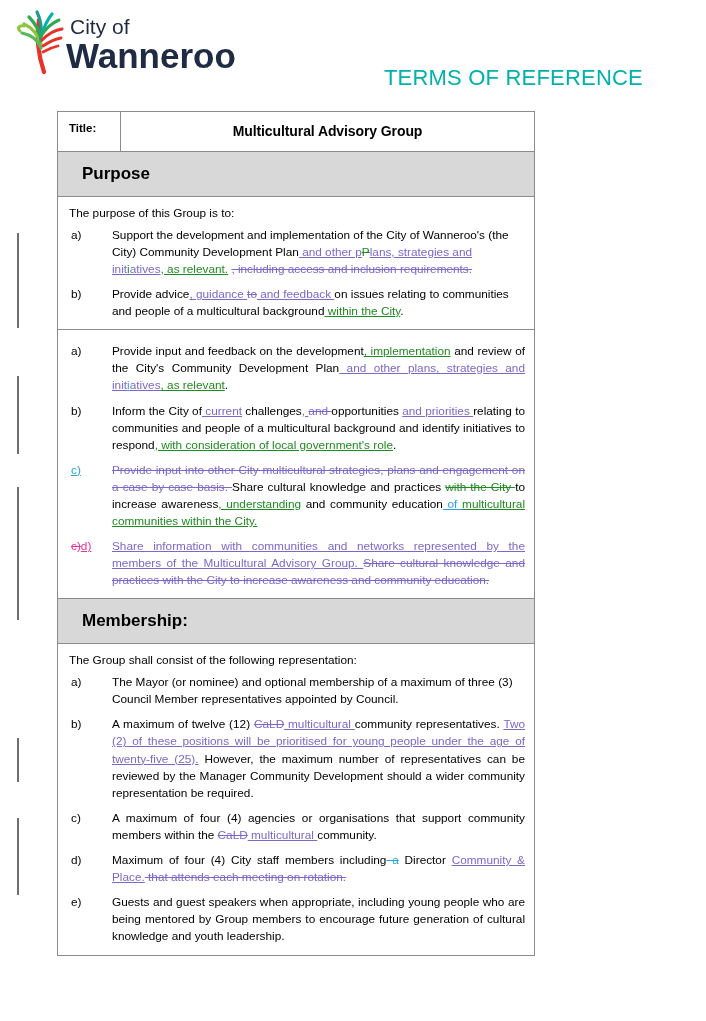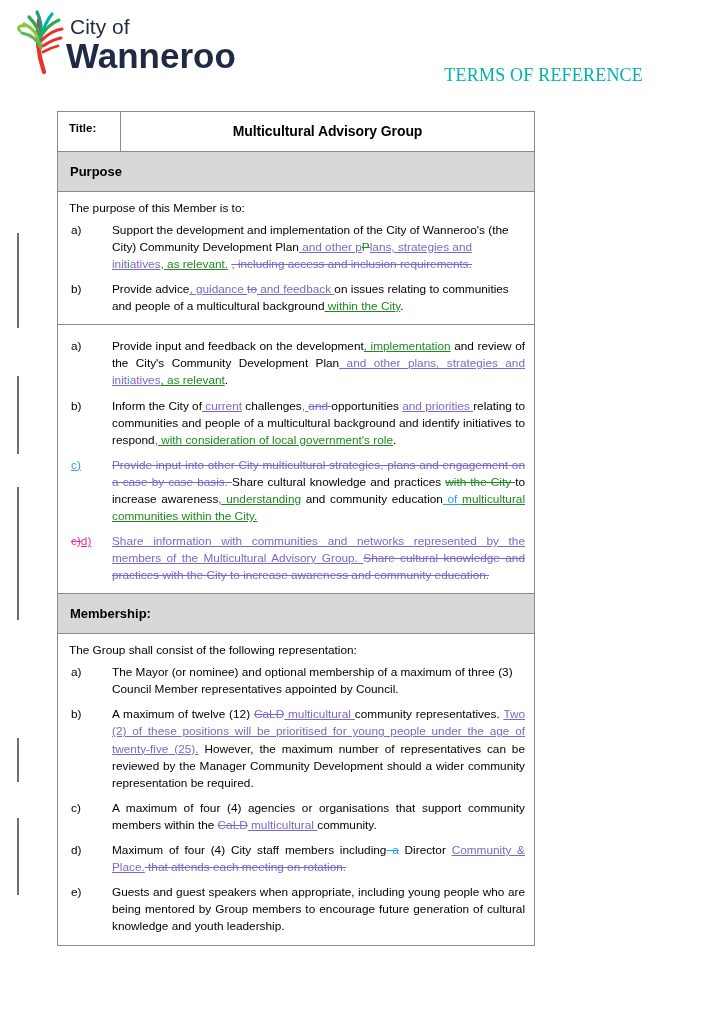--- a/index.html
+++ b/index.html
@@ -22,23 +22,23 @@
   }
   .logo {
     position: absolute;
     left: 8px; top: 4px;
     width: 230px; height: 76px; text-align: center;
   }
   .logo svg { display: block; }
   .doc-kicker {
     position: absolute;
     right: 63px; top: 65px;
-    font-size: 18px;
+    font-size: 22px;
     letter-spacing: 0.2px;
-    font-family: Liberation Serif, serif;
+    font-family: Liberation Sans, sans-serif;
   }
 
   
   .tor-table {
     position: absolute;
     left: 57px; top: 111px;
     width: 478px;
     border-collapse: collapse;
     table-layout: fixed;
   }
@@ -60,23 +60,23 @@
     font-weight: bold;
     text-align: center;
     padding: 11px 0 12px 0;
     letter-spacing: -0.1px;
   }
 
   .section-head td {
     background: #d8d8d8;
   }
   .section-head .cell-pad {
-    font-size: 13px;
+    font-size: 17px;
     font-weight: bold;
-    padding: 12px 0 12px 12px;
+    padding: 12px 0 12px 24px;
   }
 
   .body-cell .cell-pad { padding: 8px 9px 9px 11px; }
 
   p.intro {
     margin: 0 0 4px 0;
     font-size: 11.8px;
     line-height: 1.42;
   }
 
@@ -167,21 +167,21 @@
       </td>
     </tr>
   <tr class="section-head">
         <td colspan="2">
           <div class="cell-pad">Purpose</div>
         </td>
       </tr>
       <tr class="body-cell">
         <td colspan="2">
           <div class="cell-pad">
-            <p class="intro">The purpose of this Member is to:</p>
+            <p class="intro">The purpose of this Group is to:</p>
             <ol class="lst">
               <li><span class="mk"><span>a)</span></span><span>Support the development and implementation of the City of Wanneroo's (the City) Community Development Plan</span><span class="ins-p"> and other p</span><span class="del-g">P</span><span class="ins-p">lans, strategies and init</span><span class="ins-g">i</span><span class="ins-p">atives</span><span class="ins-g">, as relevant.</span><span> </span><span class="del-p">, including access and inclusion requirements.</span></li>
               <li><span class="mk"><span>b)</span></span><span>Provide advice</span><span class="ins-p">, guidance </span><span class="del-p">to</span><span class="ins-p"> and feedback </span><span>on issues relating to communities and people of a multicultural background</span><span class="ins-g"> within the City</span><span>.</span></li>
             </ol>
           </div>
         </td>
       </tr>
       <tr class="body-cell">
         <td colspan="2">
           <div class="cell-pad">

